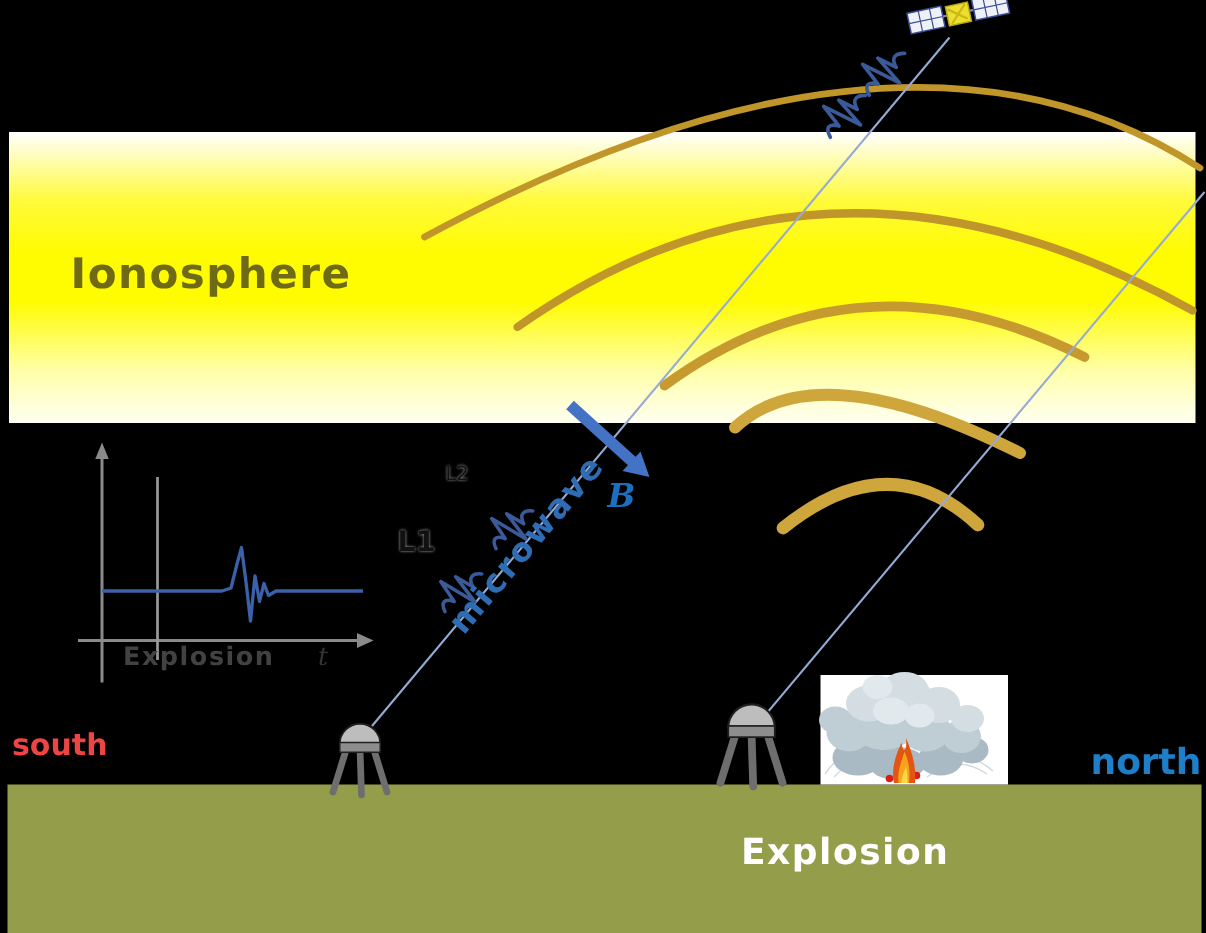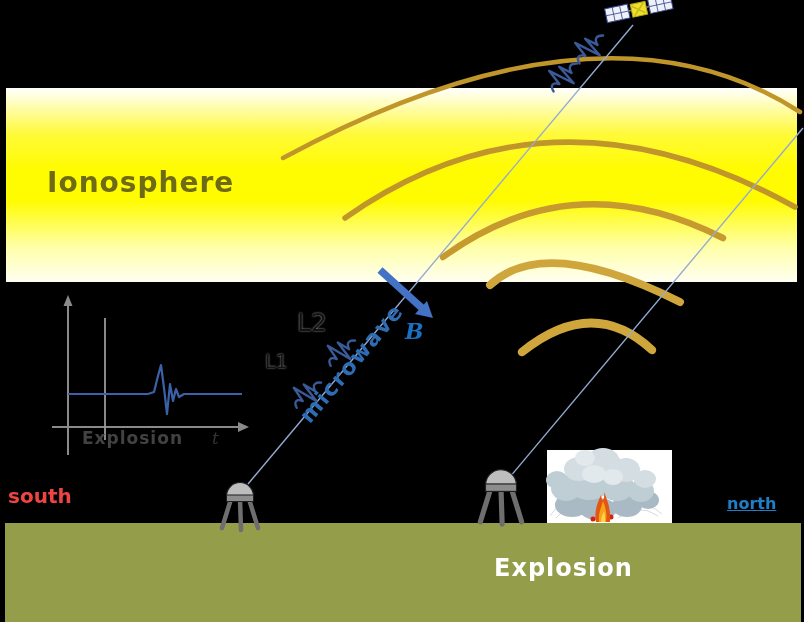--- a/index.html
+++ b/index.html
@@ -16,25 +16,25 @@
     background:#949e4a;
   }
   #diagram-svg{position:absolute;left:0;top:0;}
   .lbl{position:absolute;white-space:nowrap;line-height:1.05;}
   .lbl-ionosphere{left:47px;top:168px;font-size:28px;font-weight:600;color:#6f6a15;letter-spacing:1px;}
   .lbl-acoustic{left:571px;top:383px;font-size:21px;font-weight:600;color:#ad861c;letter-spacing:1px;}
   .lbl-microwave{left:313px;top:404px;font-size:22px;font-weight:700;color:#2e6db4;letter-spacing:1.5px;
     transform:rotate(-50deg);transform-origin:left bottom;}
   .lbl-b{left:405px;top:320px;font-size:22px;font-weight:700;font-style:italic;
     font-family:"DejaVu Serif",serif;color:#1a6fc0;}
-  .lbl-l1{left:265px;top:352px;font-size:19px;color:#1a1a1a;color:#151515;font-weight:400;}
-  .lbl-l2{left:297px;top:310px;font-size:25px;color:#151515;font-weight:500;}
+  .lbl-l1{left:265px;top:352px;font-size:19px;color:#1a1a1a;color:#151515;font-weight:700;}
+  .lbl-l2{left:297px;top:310px;font-size:13px;color:#151515;font-weight:500;}
   .lbl-l1,.lbl-l2{color:#111;text-shadow:0 0 2px #bbb;}
   .lbl-south{left:8px;top:486px;font-size:20px;font-weight:700;color:#ef4444;}
-  .lbl-north{left:727px;top:496px;font-size:16px;font-weight:700;color:#1e7ec8;text-decoration:underline;}
+  .lbl-north{left:727px;top:496px;font-size:24px;font-weight:700;color:#1e7ec8;}
   .lbl-gnss{left:263px;top:481px;font-size:22px;font-weight:600;color:#141414;letter-spacing:1px;
     text-shadow:-1px 0 0 #d8d8d8,1px 0 0 #d8d8d8,0 -1px 0 #d8d8d8,0 1px 0 #d8d8d8;}
   .lbl-explosion-ground{left:494px;top:556px;font-size:24px;font-weight:600;color:#ffffff;letter-spacing:1px;}
   .lbl-inset-explosion{left:82px;top:430px;font-size:17px;font-weight:600;color:#424242;letter-spacing:1px;}
   .lbl-inset-t{left:212px;top:430px;font-size:17px;font-style:italic;
     font-family:"DejaVu Serif",serif;color:#333;}
 </style>
 </head>
 <body>
 

